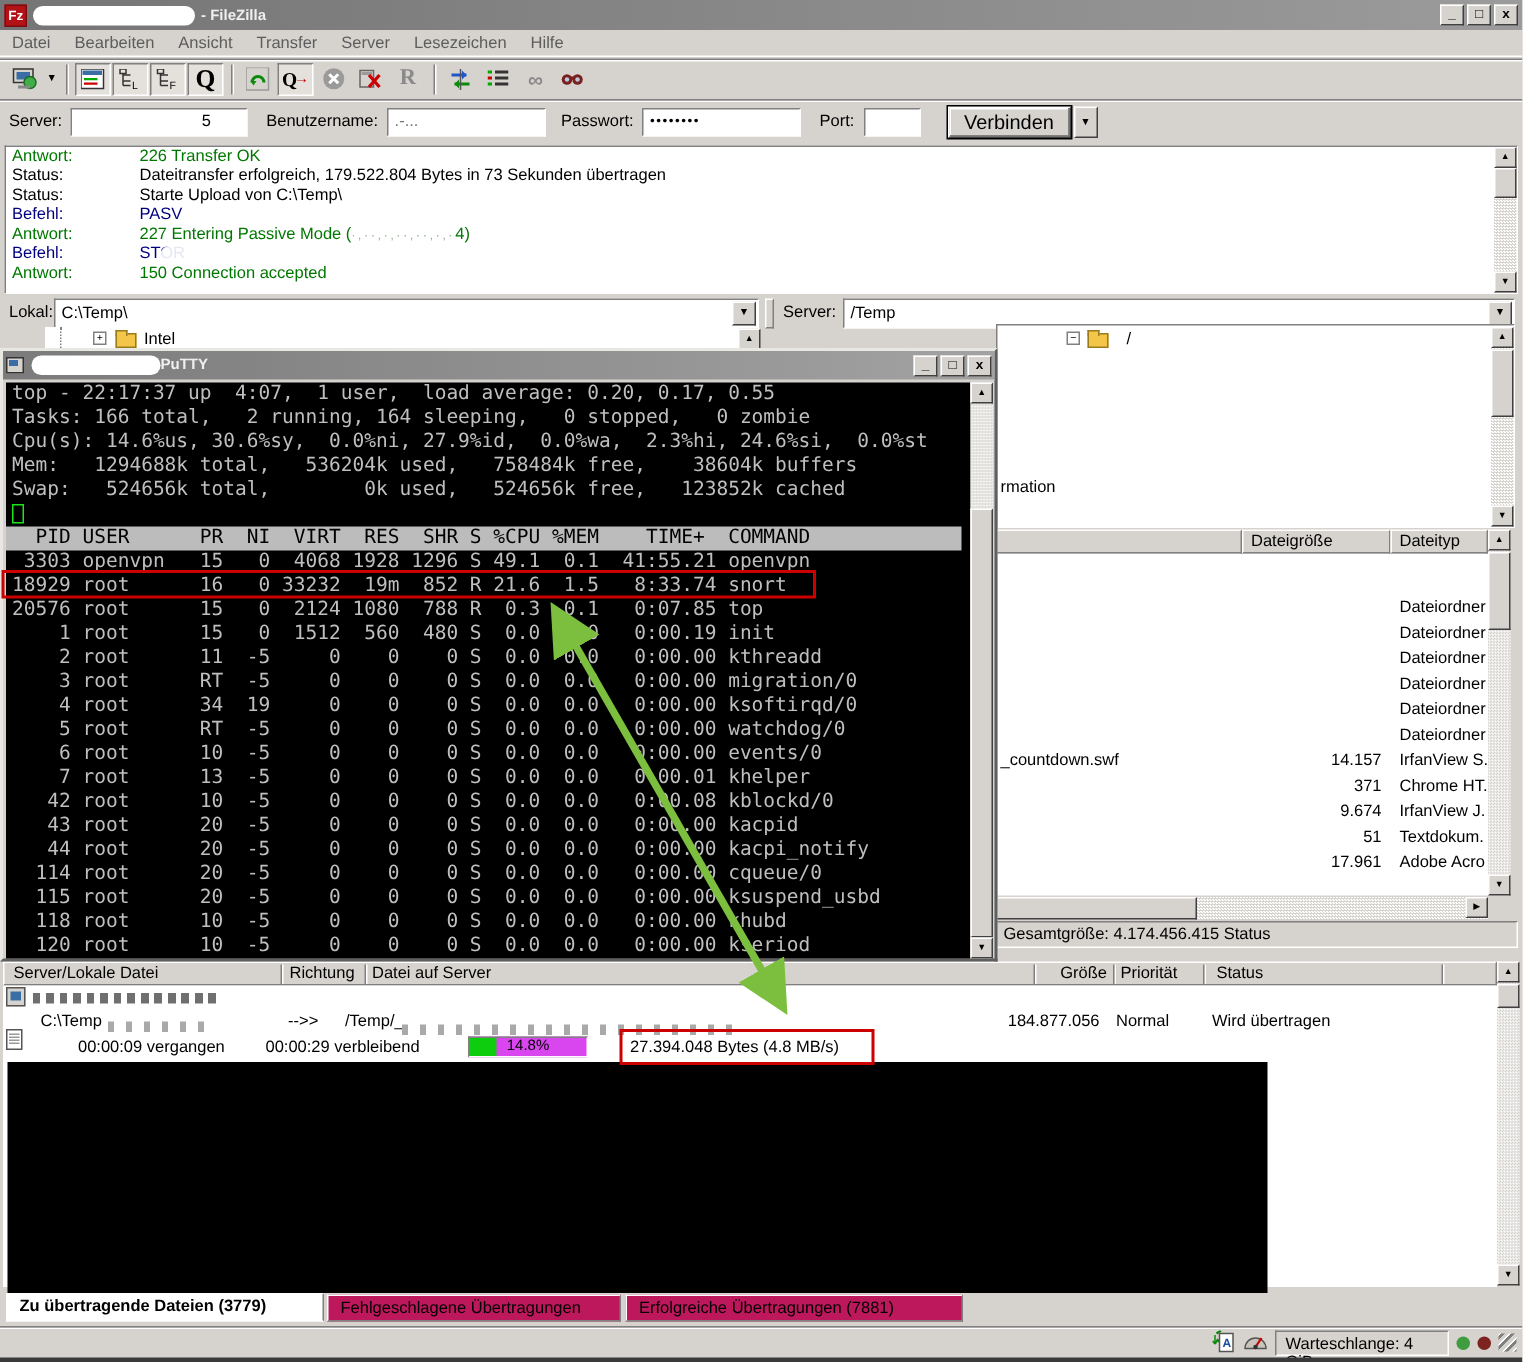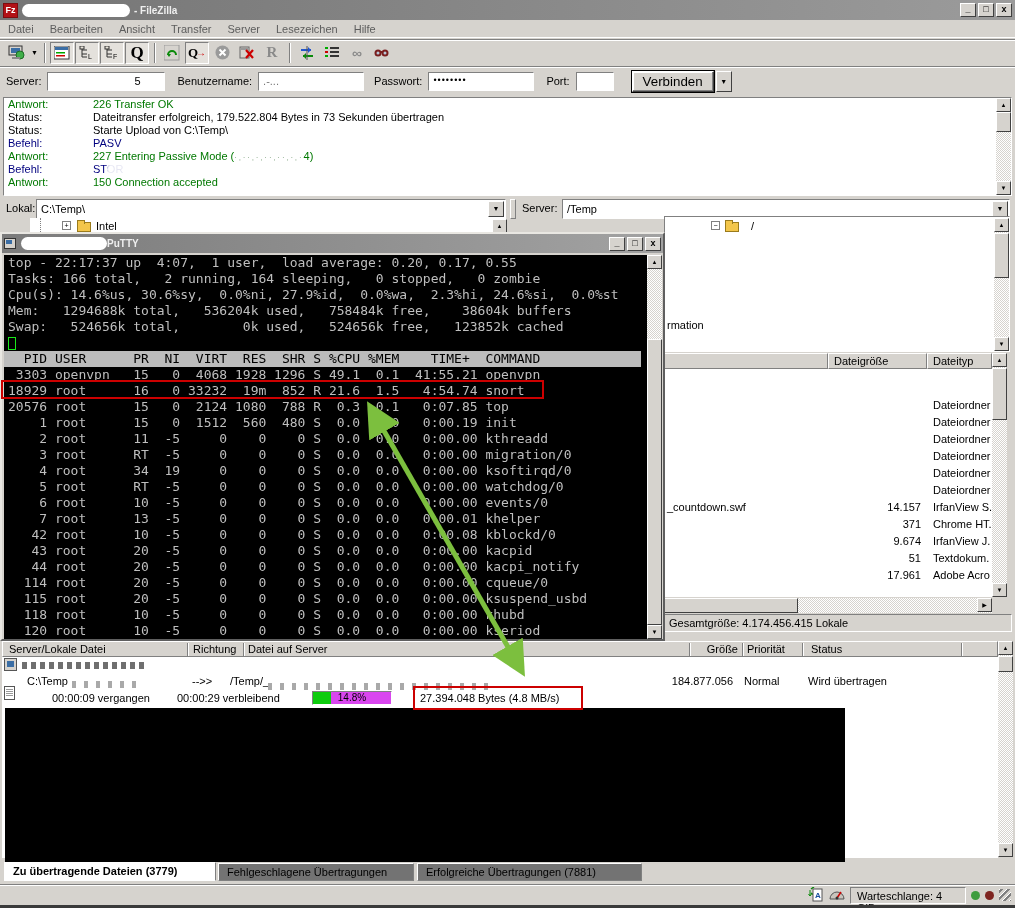--- a/index.html
+++ b/index.html
@@ -98,21 +98,21 @@
   .srv-icon:before { content:""; position:absolute; left:2px; top:2px; right:2px; height:6px; background:#3b6ea5; }
   .doc-icon { width:11px; height:14px; background:#fff; border:1px solid #555; position:relative; }
   .doc-icon:before { content:""; position:absolute; left:1px; top:2px; right:1px; height:1px; box-shadow:0 2px 0 #999, 0 4px 0 #999, 0 6px 0 #999; background:#999; }
   .progress { left:312px; top:691px; width:80px; height:14px; border:1px solid; border-color:#808080 #fff #fff #808080;
     background:#d946ef; position:absolute; overflow:hidden; }
   .progress .fill { position:absolute; left:0; top:0; bottom:0; width:23%; background:#0ecc0e; }
   .progress .pct { position:absolute; width:100%; text-align:center; line-height:12px; font-size:10px; }
   .black-redact { left:5px; top:708px; width:840px; height:154px; background:#000; }
 
   
-  .tab { position:absolute; height:18px; top:863px; background:#737373; border:1px solid;
+  .tab { position:absolute; height:18px; top:863px; background:#be185d; border:1px solid;
     border-color:#fff #808080 #808080 #fff; padding:2px 8px; white-space:nowrap; overflow:hidden; }
   .tab.active { top:862px; height:19px; background:#fff; font-weight:bold; border-bottom-color:#fff; }
 
   
   .statusbar { left:0; top:884px; width:1015px; height:21px; border-top:1px solid #808080;
     box-shadow:inset 0 1px 0 #fff; display:flex; align-items:center; justify-content:flex-end; padding-right:4px; gap:5px; }
   .sb-box { height:17px; border:1px solid; border-color:#808080 #fff #fff #808080; background:#d6d3ce;
     padding:2px 6px; width:116px; }
   .dot { width:9px; height:9px; border-radius:50%; display:inline-block; }
   .grip { width:12px; height:12px; background:repeating-linear-gradient(135deg,#fff 0 1px,#808080 1px 3px,transparent 3px 5px); }
@@ -418,21 +418,21 @@
   <div class="abs sb-v" style="left:992px; top:353px; width:15px; height:244px;">
     <span class="sb-btn" style="left:0; top:0;">▲</span>
     <span class="sb-thumb" style="left:0; top:15px; width:15px; height:52px;"></span>
     <span class="sb-btn" style="left:0; top:230px;">▼</span>
   </div>
 
   <div class="abs sb-v" style="left:664px; top:598px; width:328px; height:15px;">
     <span class="sb-thumb" style="left:0; top:0; width:134px; height:15px;"></span>
     <span class="sb-btn" style="left:313px; top:0; width:15px;">▶</span>
   </div>
-  <div class="abs gesamt">Gesamtgröße: 4.174.456.415 Lokale</div>
+  <div class="abs gesamt">Gesamtgröße: 4.174.456.415 Status</div>
 
   <div class="abs q-header">
     <span class="q-hlabel" style="left:6px;">Server/Lokale Datei</span>
     <span class="q-sep" style="left:184px;"></span>
     <span class="q-hlabel" style="left:190px;">Richtung</span>
     <span class="q-sep" style="left:240px;"></span>
     <span class="q-hlabel" style="left:245px;">Datei auf Server</span>
     <span class="q-sep" style="left:686px;"></span>
     <span class="q-hlabel" style="left:686px; width:49px; text-align:right;">Größe</span>
     <span class="q-sep" style="left:739px;"></span>
@@ -514,21 +514,21 @@
       <div class="tline">top - 22:17:37 up  4:07,  1 user,  load average: 0.20, 0.17, 0.55</div>
       <div class="tline">Tasks: 166 total,   2 running, 164 sleeping,   0 stopped,   0 zombie</div>
       <div class="tline">Cpu(s): 14.6%us, 30.6%sy,  0.0%ni, 27.9%id,  0.0%wa,  2.3%hi, 24.6%si,  0.0%st</div>
       <div class="tline">Mem:   1294688k total,   536204k used,   758484k free,    38604k buffers</div>
       <div class="tline">Swap:   524656k total,        0k used,   524656k free,   123852k cached</div>
       <div class="tline"><span class="cursor"></span></div>
       <div class="tline thead">  PID USER      PR  NI  VIRT  RES  SHR S %CPU %MEM    TIME+  COMMAND</div>
       <div>
 
       <div class="tline"> 3303 openvpn   15   0  4068 1928 1296 S 49.1  0.1  41:55.21 openvpn</div>
-          <div class="tline">18929 root      16   0 33232  19m  852 R 21.6  1.5   4:54.74 snort</div>
+          <div class="tline">18929 root      16   0 33232  19m  852 R 21.6  1.5   8:33.74 snort</div>
           <div class="tline">20576 root      15   0  2124 1080  788 R  0.3  0.1   0:07.85 top</div>
           <div class="tline">    1 root      15   0  1512  560  480 S  0.0  0.0   0:00.19 init</div>
           <div class="tline">    2 root      11  -5     0    0    0 S  0.0  0.0   0:00.00 kthreadd</div>
           <div class="tline">    3 root      RT  -5     0    0    0 S  0.0  0.0   0:00.00 migration/0</div>
           <div class="tline">    4 root      34  19     0    0    0 S  0.0  0.0   0:00.00 ksoftirqd/0</div>
           <div class="tline">    5 root      RT  -5     0    0    0 S  0.0  0.0   0:00.00 watchdog/0</div>
           <div class="tline">    6 root      10  -5     0    0    0 S  0.0  0.0   0:00.00 events/0</div>
           <div class="tline">    7 root      13  -5     0    0    0 S  0.0  0.0   0:00.01 khelper</div>
           <div class="tline">   42 root      10  -5     0    0    0 S  0.0  0.0   0:00.08 kblockd/0</div>
           <div class="tline">   43 root      20  -5     0    0    0 S  0.0  0.0   0:00.00 kacpid</div>

